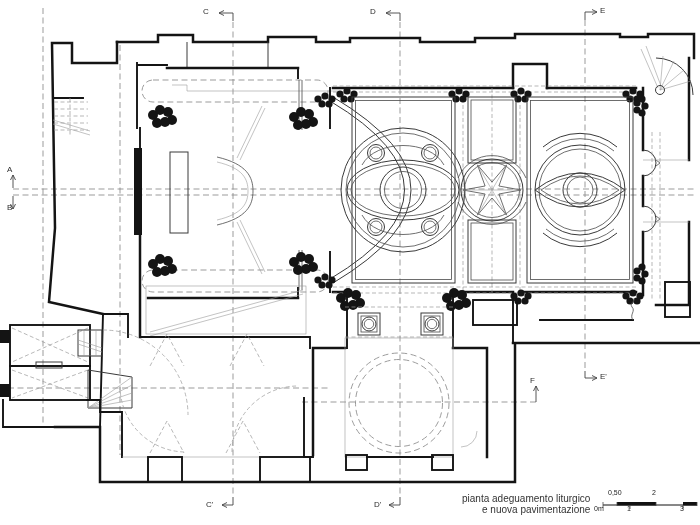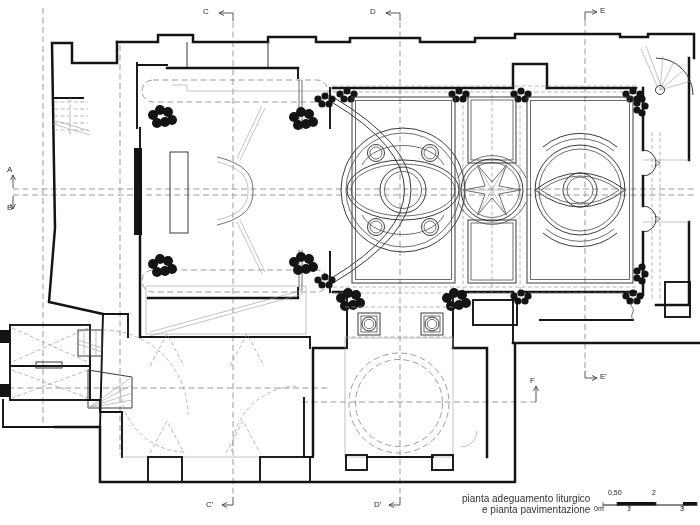--- a/index.html
+++ b/index.html
@@ -296,21 +296,21 @@
 <span class="lbl" style="left:203px;top:7px">C</span>
 <span class="lbl" style="left:370px;top:7px">D</span>
 <span class="lbl" style="left:600px;top:6px">E</span>
 <span class="lbl" style="left:206px;top:500px">C'</span>
 <span class="lbl" style="left:374px;top:500px">D'</span>
 <span class="lbl" style="left:600px;top:372px">E'</span>
 <span class="lbl" style="left:530px;top:376px">F</span>
 
 <div class="title-block">
   <div>pianta adeguamento liturgico</div>
-  <div>e pianta pavimentazione</div>
+  <div>e nuova pavimentazione</div>
 </div>
 
 <span class="slbl" style="left:594px;top:505px">0m</span>
 <span class="slbl" style="left:608px;top:489px">0,50</span>
 <span class="slbl" style="left:627px;top:505px">1</span>
 <span class="slbl" style="left:652px;top:489px">2</span>
 <span class="slbl" style="left:680px;top:505px">3</span>
 
 </div>
 

